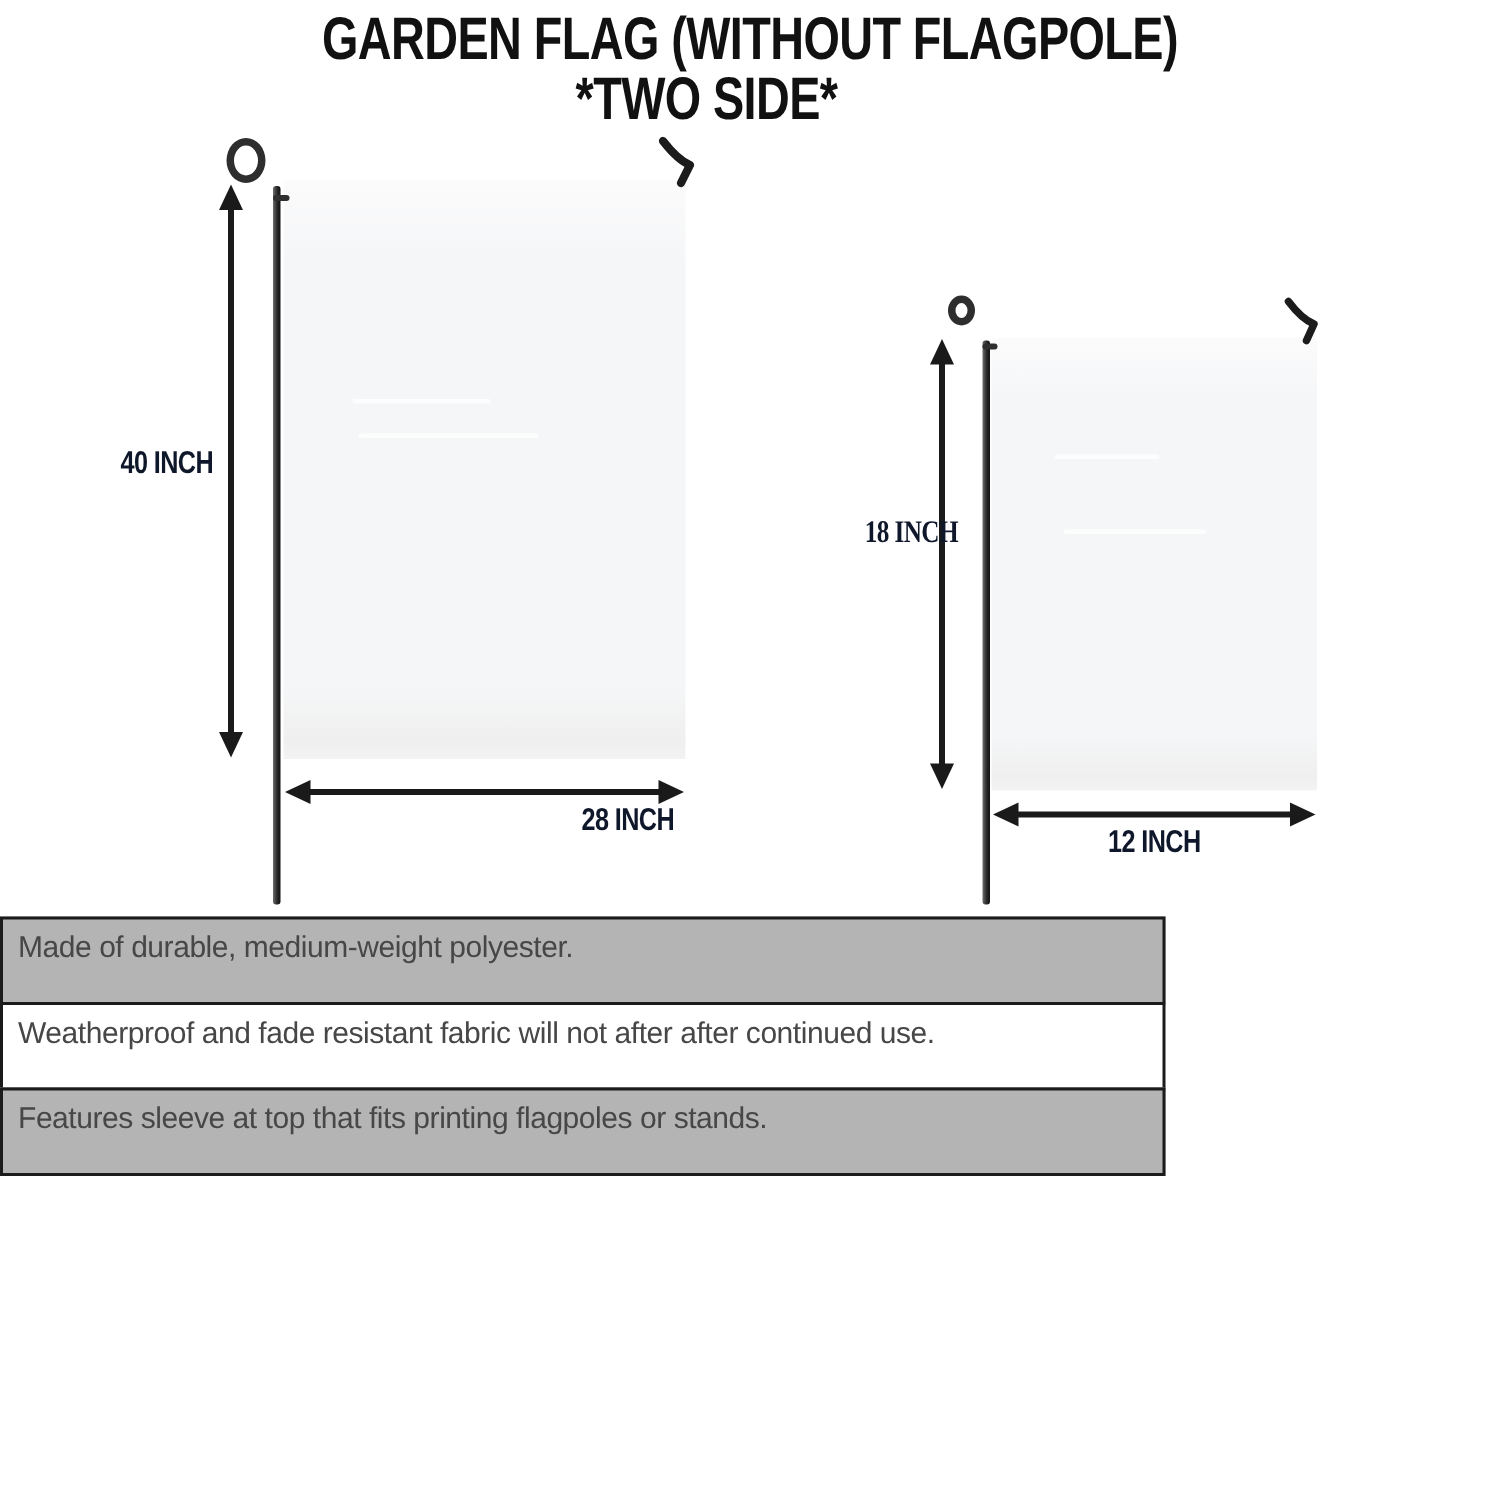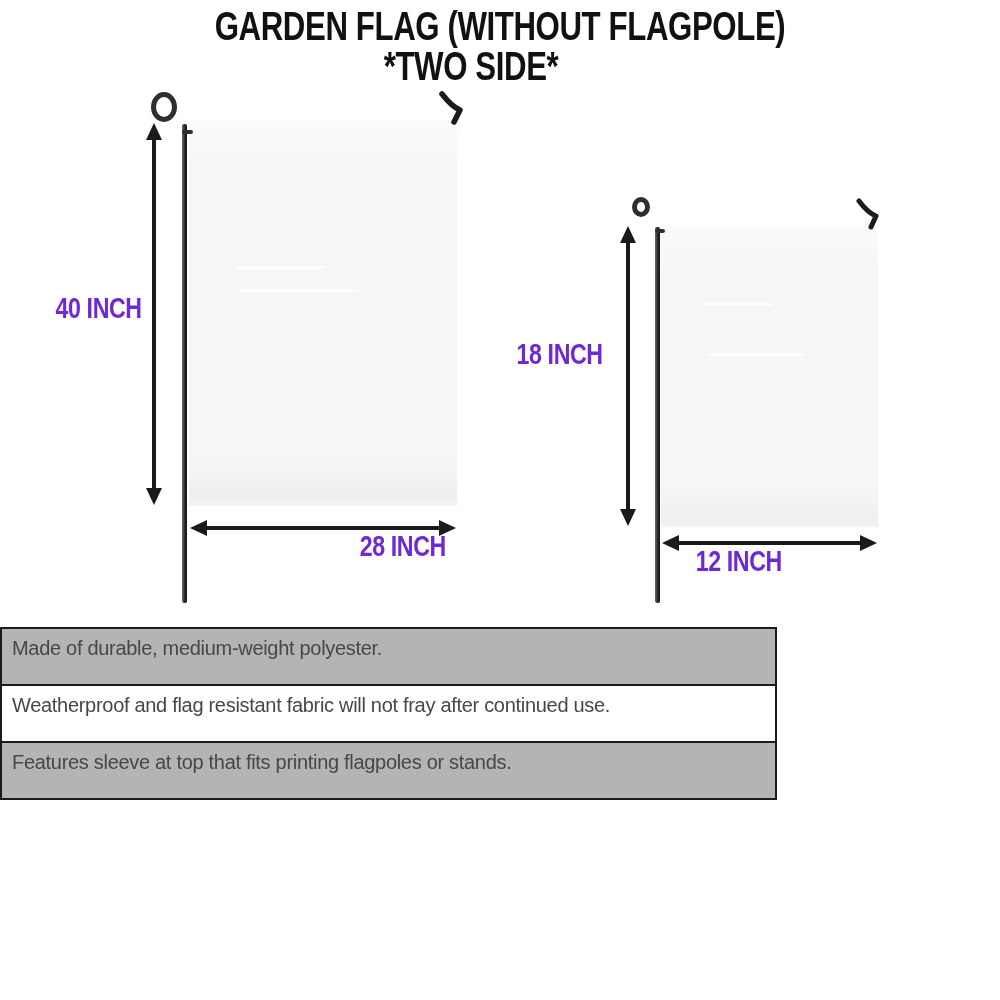--- a/index.html
+++ b/index.html
@@ -43,23 +43,23 @@
 
   .flag {
     position: absolute;
     background: linear-gradient(180deg, #fbfbfc 0%, #f5f6f7 14%, #f5f6f7 88%, #efefef 97%, #f3f3f3 100%);
   }
   .flag .streak { position: absolute; background: #fdfdfd; border-radius: 3px; }
 
   .dim-label {
     position: absolute;
     font-weight: bold;
-    font-size: 29px;
+    font-size: 21px;
     line-height: 23px;
-    color: #6d28d9;
+    color: #0f172a;
     white-space: nowrap;
   }
   .dim-label .squeeze { display: inline-block; transform: scaleX(0.8); letter-spacing: -0.5px; }
   .dim-label.align-right { text-align: right; }
   .dim-label.align-right .squeeze { transform-origin: 100% 50%; }
   .dim-label.align-center { text-align: center; }
   .dim-label.align-center .squeeze { transform-origin: 50% 50%; }
 
   .arrow-svg { position: absolute; display: block; }
 
@@ -70,21 +70,21 @@
     height: 59px;
     border: 2px solid #1b1b1b;
     margin-top: -2px;
     padding: 8px 10px 0 10px;
     font-size: 20px;
     letter-spacing: -0.3px;
     color: #474747;
     overflow: hidden;
     white-space: nowrap;
   }
-  .spec-row:first-child { margin-top: 16px; }
+  .spec-row:first-child { margin-top: 0; }
   .spec-row.shaded { background: #b4b4b4; }
   .spec-row.plain { background: #ffffff; }
 </style>
 </head>
 <body>
 
 <div class="canvas">
 
   <div class="title-block">
     <div class="title-line1">GARDEN FLAG (WITHOUT FLAGPOLE)</div>
@@ -138,39 +138,39 @@
 
     <svg class="arrow-svg" style="left:855px; top:198px;" width="30" height="34" viewBox="0 0 30 34">
       <path d="M4,3 C10,11 16,16 21,18 L16,29" fill="none" stroke="#1c1c1c" stroke-width="5" stroke-linecap="round" stroke-linejoin="round"></path>
     </svg>
 
     <svg class="arrow-svg" style="left:615px; top:225px;" width="26" height="302" viewBox="0 0 26 302">
       <line x1="13" y1="14" x2="13" y2="288" stroke="#1a1a1a" stroke-width="4"></line>
       <polygon points="13,1 5,18 21,18" fill="#1a1a1a"></polygon>
       <polygon points="13,301 5,284 21,284" fill="#1a1a1a"></polygon>
     </svg>
-    <div class="dim-label align-right" style="left:491px; top:343px; width:112px;">
+    <div class="dim-label align-right" style="left:527px; top:343px; width:112px;font-family:Liberation Serif, serif;">
       <span class="squeeze">18 INCH</span>
     </div>
 
     <svg class="arrow-svg" style="left:661px; top:532px;" width="217" height="22" viewBox="0 0 217 22">
       <line x1="14" y1="11" x2="203" y2="11" stroke="#1a1a1a" stroke-width="4"></line>
       <polygon points="1,11 18,3 18,19" fill="#1a1a1a"></polygon>
       <polygon points="216,11 199,3 199,19" fill="#1a1a1a"></polygon>
     </svg>
-    <div class="dim-label align-center" style="left:630px; top:550px; width:217px;">
+    <div class="dim-label align-center" style="left:661px; top:550px; width:217px;">
       <span class="squeeze">12 INCH</span>
     </div>
   </div>
 
   <div class="spec-table">
     <div class="spec-row shaded">
       <span>Made of durable, medium-weight polyester.</span>
     </div>
     <div class="spec-row plain">
-      <span>Weatherproof and flag resistant fabric will not fray after continued use.</span>
+      <span>Weatherproof and fade resistant fabric will not after after continued use.</span>
     </div>
     <div class="spec-row shaded">
       <span>Features sleeve at top that fits printing flagpoles or stands.</span>
     </div>
   </div>
 
 </div>
 
 </body></html>

